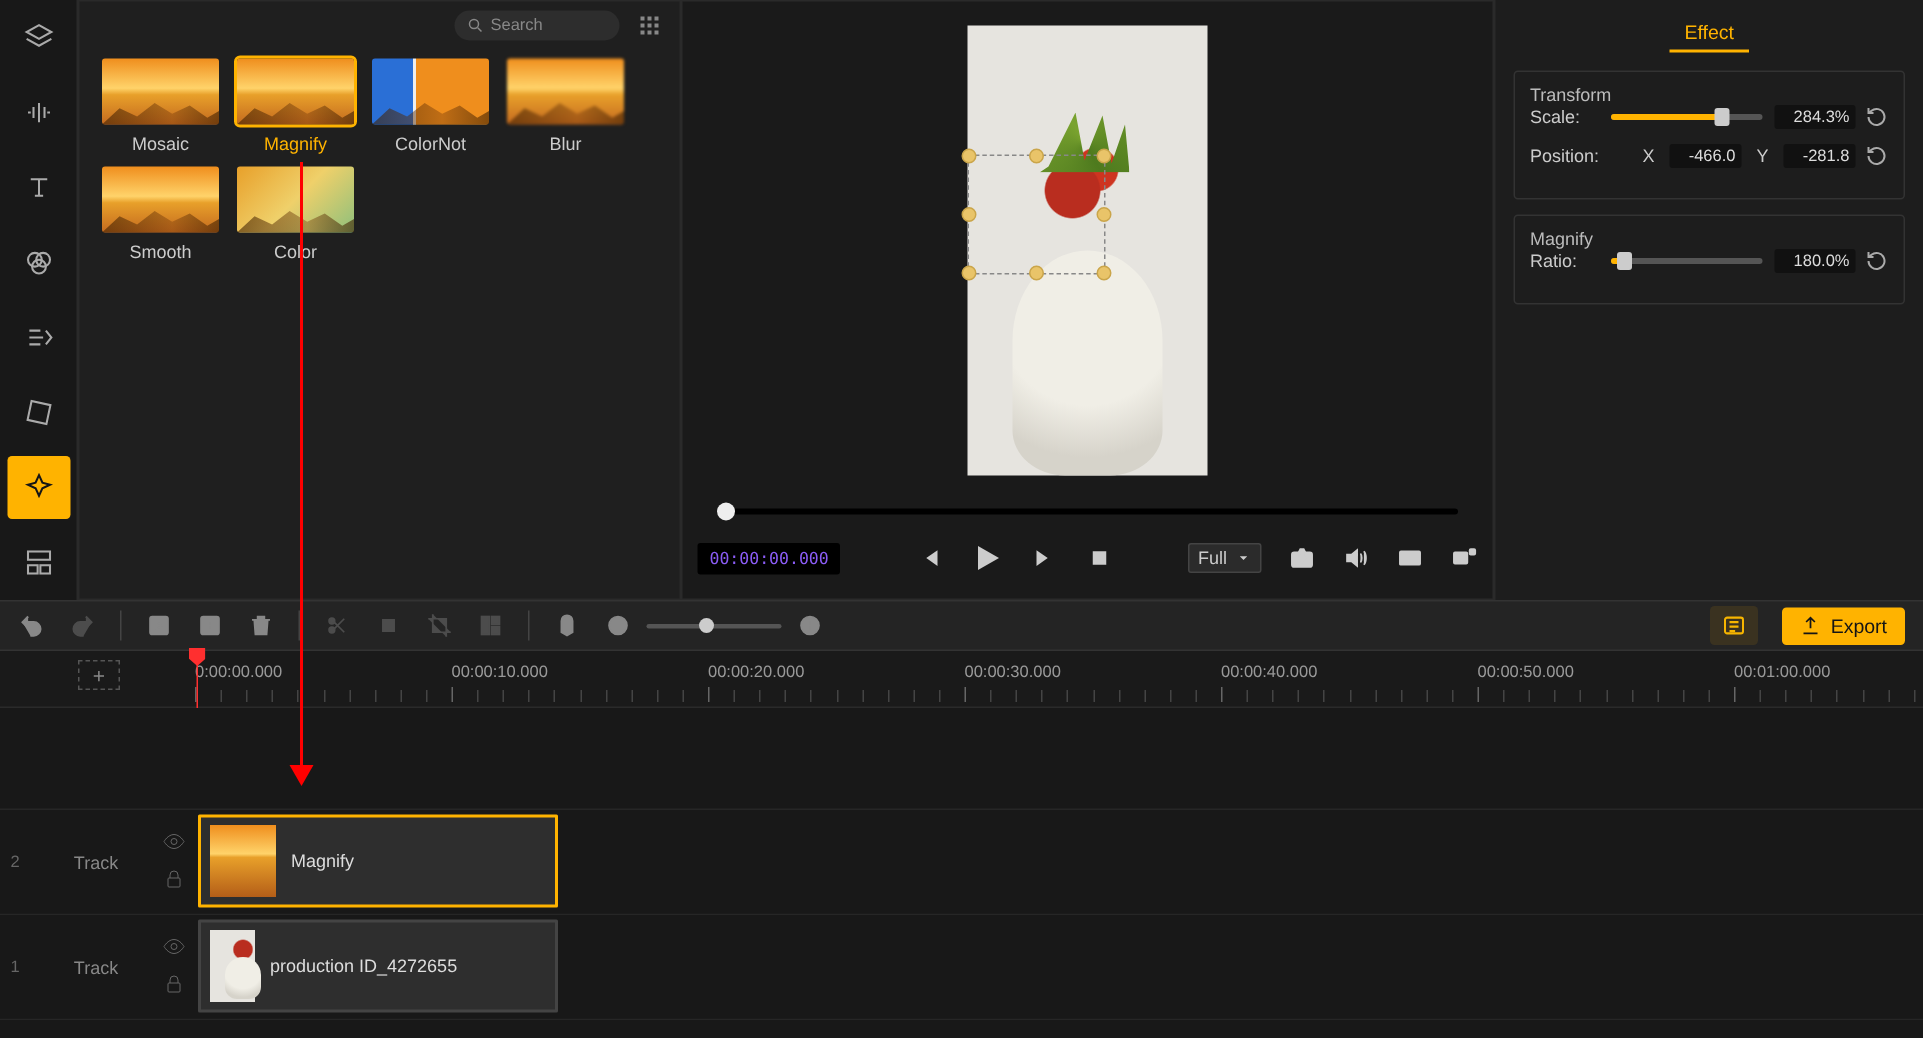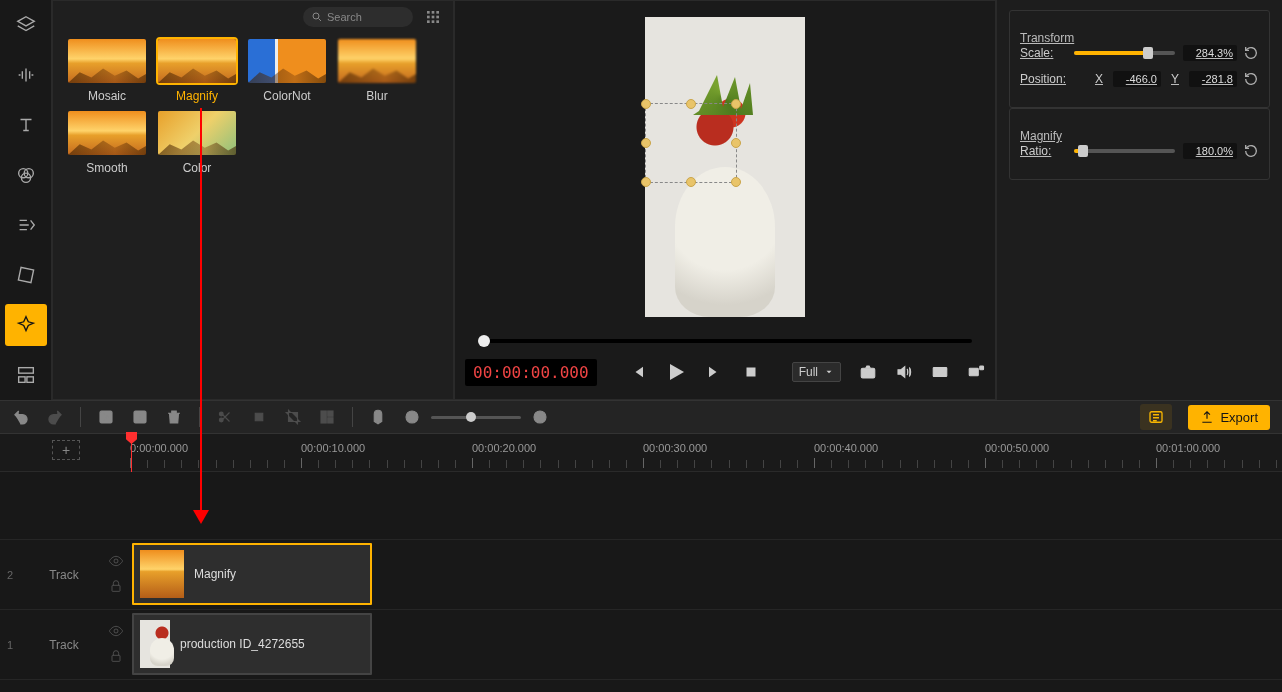--- a/index.html
+++ b/index.html
@@ -93,35 +93,35 @@
   .magnify-box i{position:absolute;width:10px;height:10px;border-radius:50%;border:1px solid #caa54a;background:#e9c469;}
   .mh1{left:-5px;top:-5px}.mh2{left:calc(50% - 5px);top:-5px}.mh3{right:-5px;top:-5px}
   .mh4{left:-5px;top:calc(50% - 5px)}.mh5{right:-5px;top:calc(50% - 5px)}
   .mh6{left:-5px;bottom:-5px}.mh7{left:calc(50% - 5px);bottom:-5px}.mh8{right:-5px;bottom:-5px}
 
   .progress-bar { width: 494px; height: 4px; background:#000; margin-top:12px; border-radius:2px; position:relative;}
   .progress-bar .knob{position:absolute;left:0;top:-4px;width:12px;height:12px;border-radius:50%;background:#eee;}
   .transport {
     width: 520px; height: 34px; margin-top:12px; display:flex; align-items:center;
   }
-  .timecode { background:#000; padding:4px 8px; font-family:monospace; color:#ef4444; font-size:16px; border-radius:2px;}
+  .timecode { background:#000; padding:4px 8px; font-family:monospace; color:#8b5cf6; font-size:11px; border-radius:2px;}
   .trans-center{flex:1;display:flex;align-items:center;justify-content:center;gap:18px;}
   .trans-right{display:flex;gap:18px;align-items:center;}
   .tbtn{width:18px;height:18px;color:#ccc;cursor:pointer;display:flex;align-items:center;justify-content:center;}
   .tbtn svg{width:100%;height:100%;fill:currentColor;}
   .full-sel{background:#2b2b2b;border:1px solid #444;color:#ccc;border-radius:2px;padding:2px 6px;font-size:12px;display:flex;align-items:center;gap:6px;cursor:pointer;}
 
   .props-panel {
     position: absolute; left: 996px; top: 0; width: 286px; height: 400px;
     background: #1d1d1d; border-left:1px solid #2a2a2a;
     padding: 10px 12px;
   }
   .props-tabs{display:flex;justify-content:center;margin-bottom:12px;}
   .props-tab{color:#ffb300;font-size:13px;padding:4px 10px;border-bottom:2px solid #ffb300;}
-  .group{border:1px solid #333;border-radius:3px;padding:20px 10px 10px;margin-bottom:0;position:relative;text-decoration:underline;}
+  .group{border:1px solid #333;border-radius:3px;padding:8px 10px 10px;margin-bottom:10px;position:relative;}
   .row{display:flex;align-items:center;margin-bottom:10px;font-size:12px;color:#ccc;}
   .row label{width:54px;}
   .slider{flex:1;height:4px;background:#555;position:relative;border-radius:2px;margin-right:8px;}
   .slider .fill{position:absolute;left:0;top:0;bottom:0;background:#ffb300;border-radius:2px;}
   .slider .knob{position:absolute;top:-4px;width:10px;height:12px;background:#ccc;border-radius:2px;}
   .valbox{background:#111;color:#ddd;padding:2px 4px;width:54px;text-align:right;font-size:11px;border-radius:2px;}
   .reset{width:16px;height:16px;margin-left:6px;color:#aaa;cursor:pointer;}
   .xy{display:flex;gap:10px;align-items:center;margin-left:auto;}
   .xy span{color:#ccc;}
   .xy .valbox{width:48px;}
@@ -350,20 +350,23 @@
           <svg viewBox="0 0 24 24" fill="none" stroke="currentColor" stroke-width="1.5">
             <rect x="3" y="7" width="12" height="10" rx="1"></rect>
             <rect x="17" y="4" width="5" height="5" rx="1"></rect>
           </svg>
         </div>
     </div>
   </div>
 </div>
 
 <div class="props-panel">
+  <div class="props-tabs">
+      <div class="props-tab">Effect</div>
+    </div>
   <div class="group">
     <div class="legend">Transform</div>
     <div class="row">
       <label>Scale:</label>
       <div class="slider">
           <div class="fill" style="width:70%"></div>
           <div class="knob" style="left:68%"></div>
         </div>
       <div class="valbox">284.3%</div>
       <div class="reset"><svg viewBox="0 0 24 24" fill="none" stroke="currentColor" stroke-width="2">

